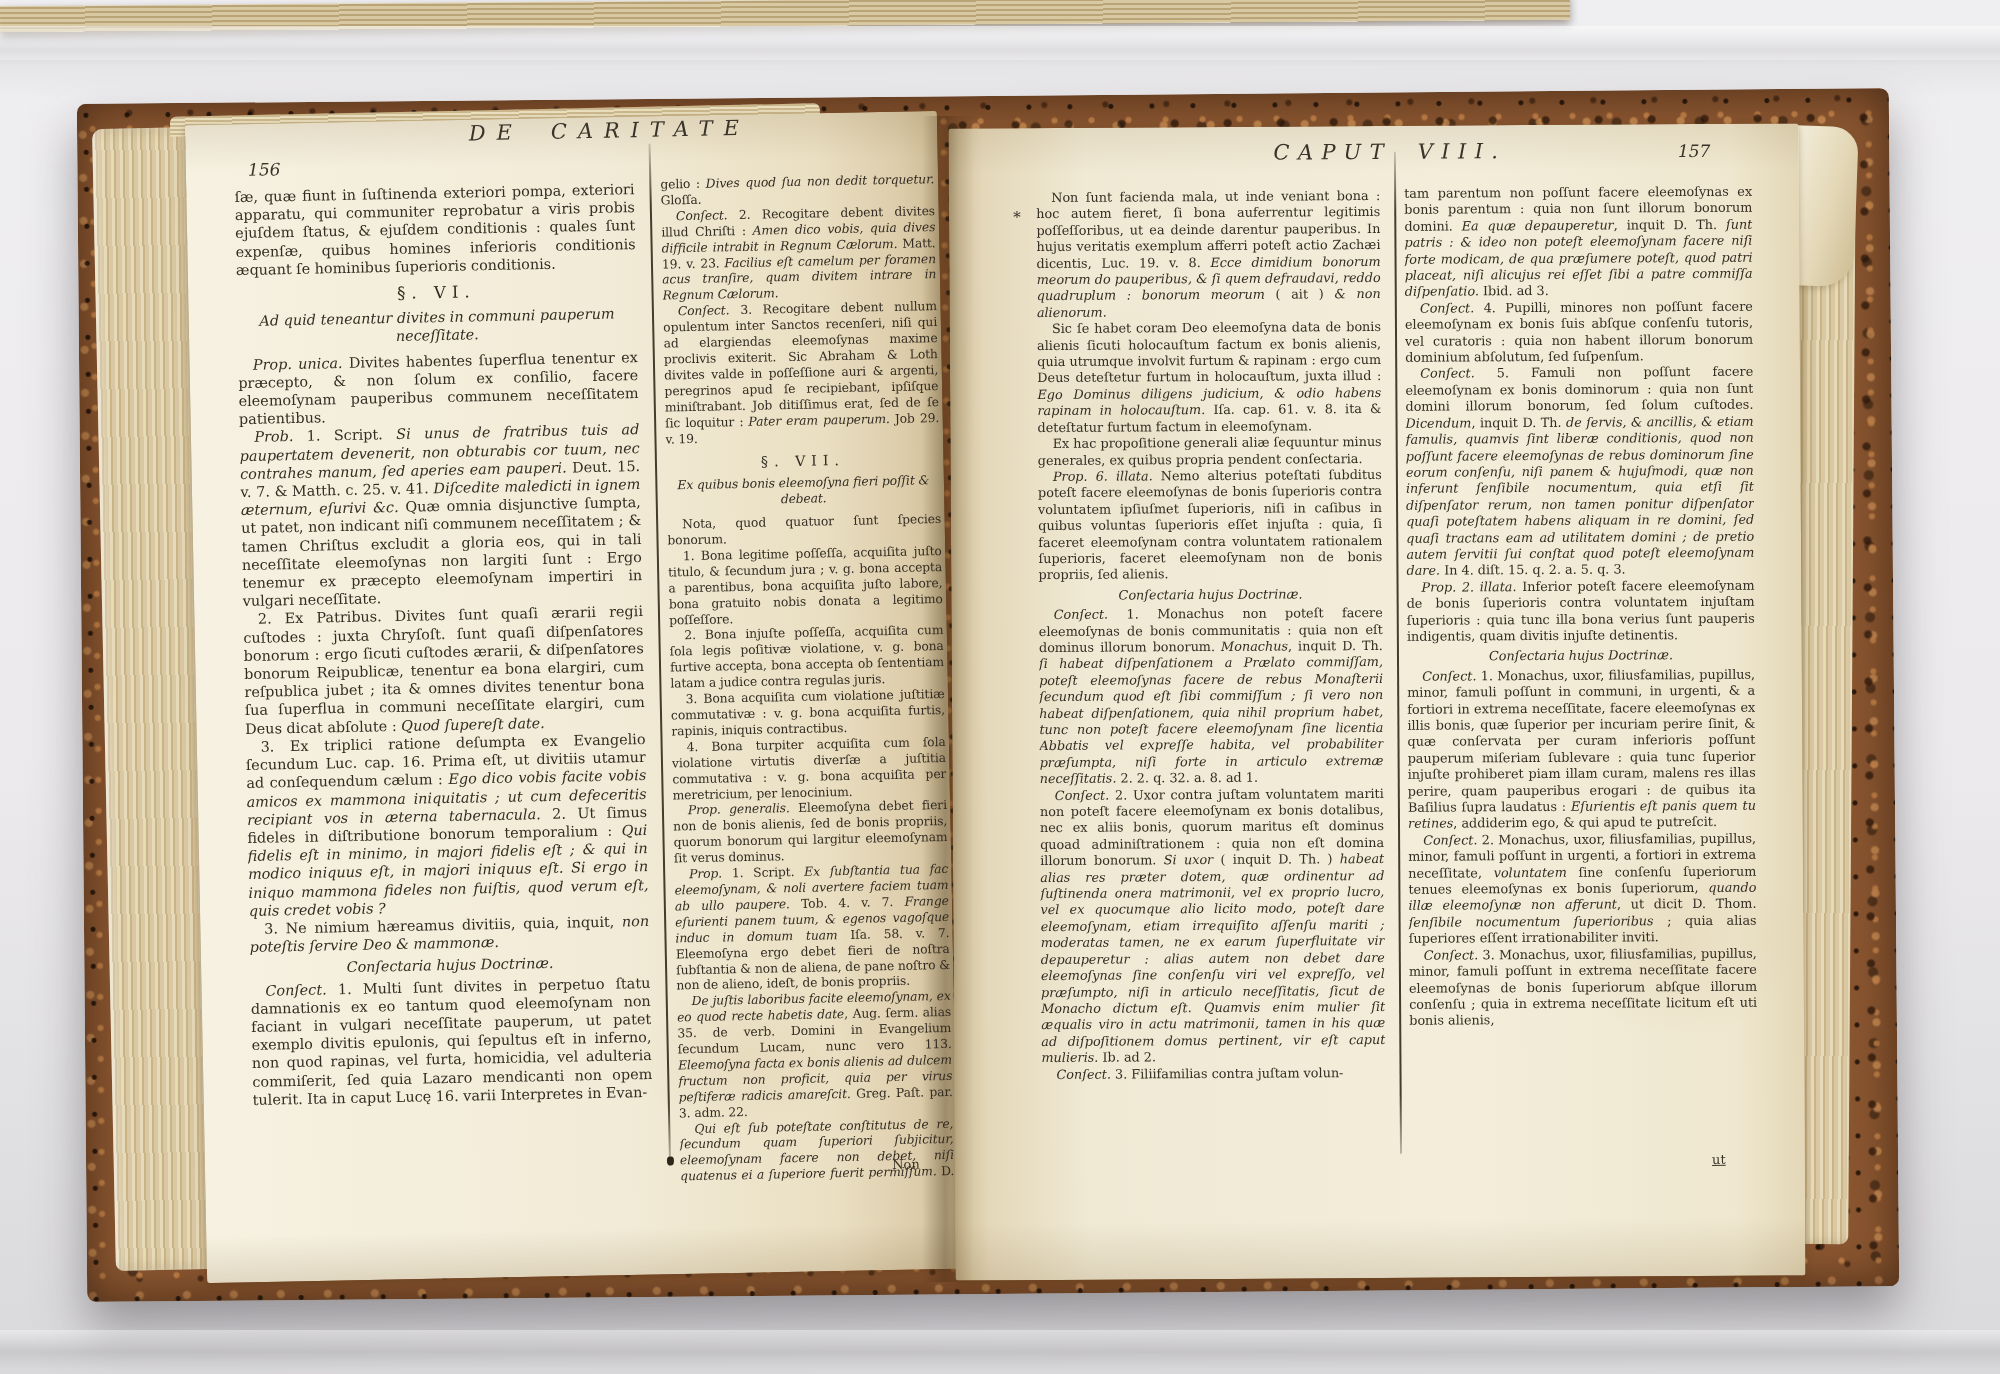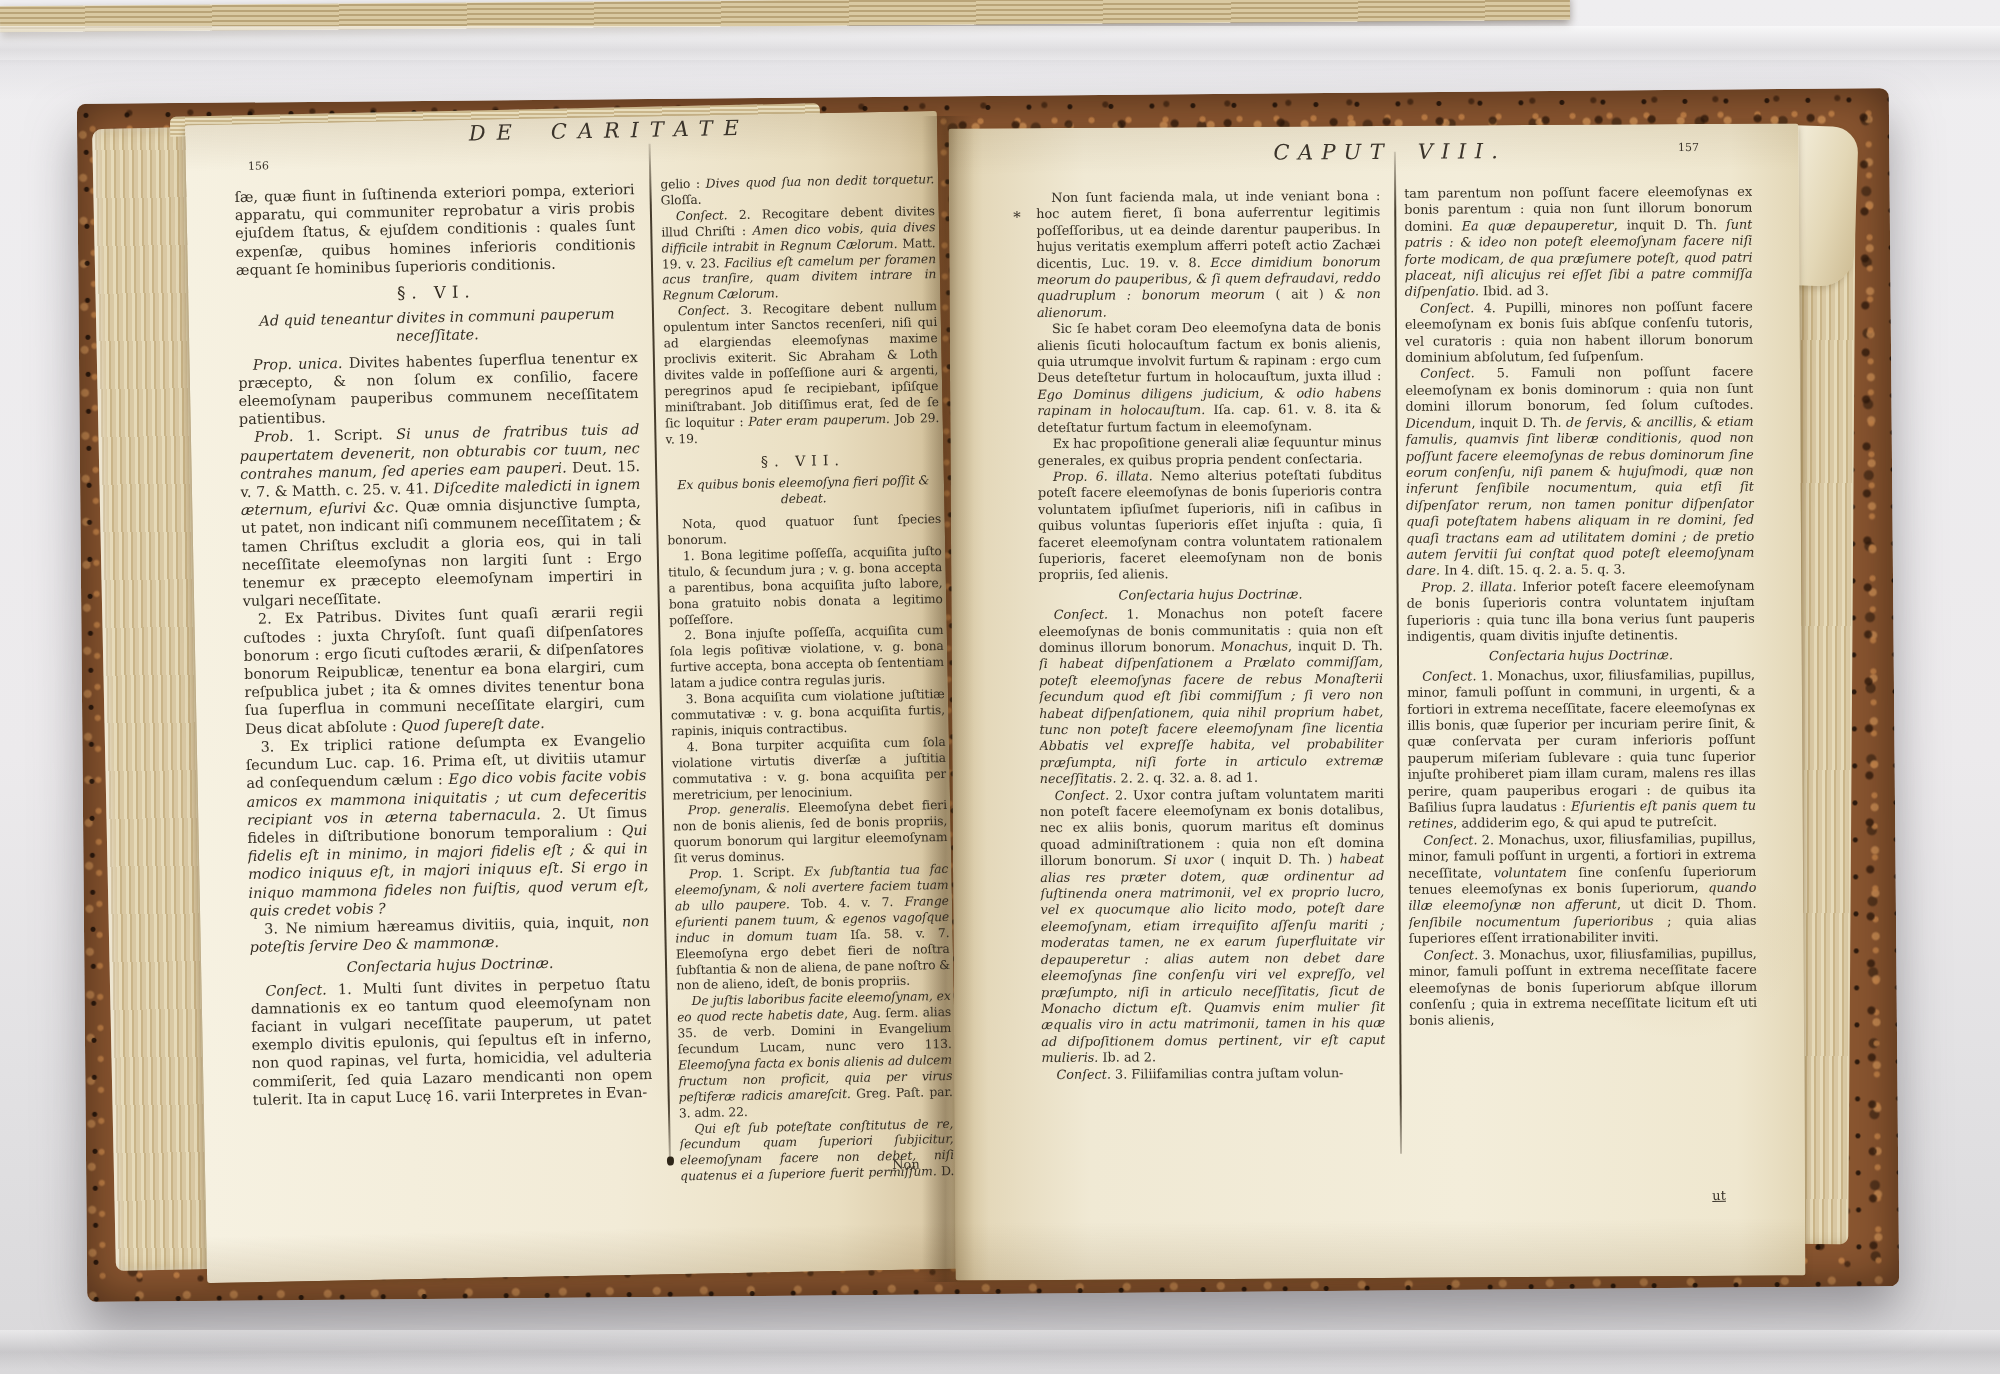--- a/index.html
+++ b/index.html
@@ -64,26 +64,26 @@
   .s3{left:1040px;top:300px;width:180px;height:260px;background:radial-gradient(ellipse,rgba(170,140,80,.1),rgba(0,0,0,0) 70%);}
 
   
   .sheet{position:absolute;left:0;top:0;width:2000px;height:1374px;color:#332c22;}
   .sheet-left{transform:rotate(-1.15deg);transform-origin:240px 170px;}
   .sheet-right{transform:rotate(-0.35deg);transform-origin:1040px 170px;}
   .runhead{position:absolute;font-style:italic;font-size:21px;letter-spacing:.52em;word-spacing:.5em;
            text-align:center;color:#3a332a;white-space:nowrap;}
   .rh-left{left:430px;top:126px;width:360px;}
   .rh-right{left:1195px;top:142px;width:390px;letter-spacing:.4em;}
-  .pagenum{position:absolute;font-size:11px;color:#3a332a;}
+  .pagenum{position:absolute;font-style:italic;font-size:17px;color:#3a332a;}
   .pn-left{left:248px;top:160px;}
   .pn-right{left:1678px;top:145px;}
   .catchword{position:absolute;font-size:13px;color:#3a332a;}
   .cw-left{left:872px;top:1170px;}
-  .cw-right{left:1706px;top:1192px;text-decoration:underline;}
+  .cw-right{left:1706px;top:1156px;text-decoration:underline;}
   .margin-mark{position:absolute;left:1013px;top:208px;font-size:15px;color:#3a332a;}
   .rule{position:absolute;width:2px;background:linear-gradient(180deg,rgba(70,60,47,.2),#463c2c 6%,#463c2c 94%,rgba(70,60,47,.3));}
   .rule-l{left:649px;top:152px;height:1018px;}
   .rule-l::after{content:'';position:absolute;bottom:-4px;left:-2px;width:7px;height:9px;background:#2e2619;border-radius:50% 50% 60% 60%;}
   .rule-r{left:1394px;top:154px;height:1002px;}
 
   .col{position:absolute;overflow:hidden;text-align:justify;}
   .col-l1{left:234px;top:188px;width:400px;height:1008px;font-size:14.4px;line-height:18.2px;}
   .col-l2{left:660px;top:186px;width:274px;height:1006px;font-size:12.3px;line-height:15.9px;letter-spacing:-.1px;}
   .col-r1{left:1036px;top:190px;width:344px;height:952px;font-size:12.8px;line-height:16.4px;}

